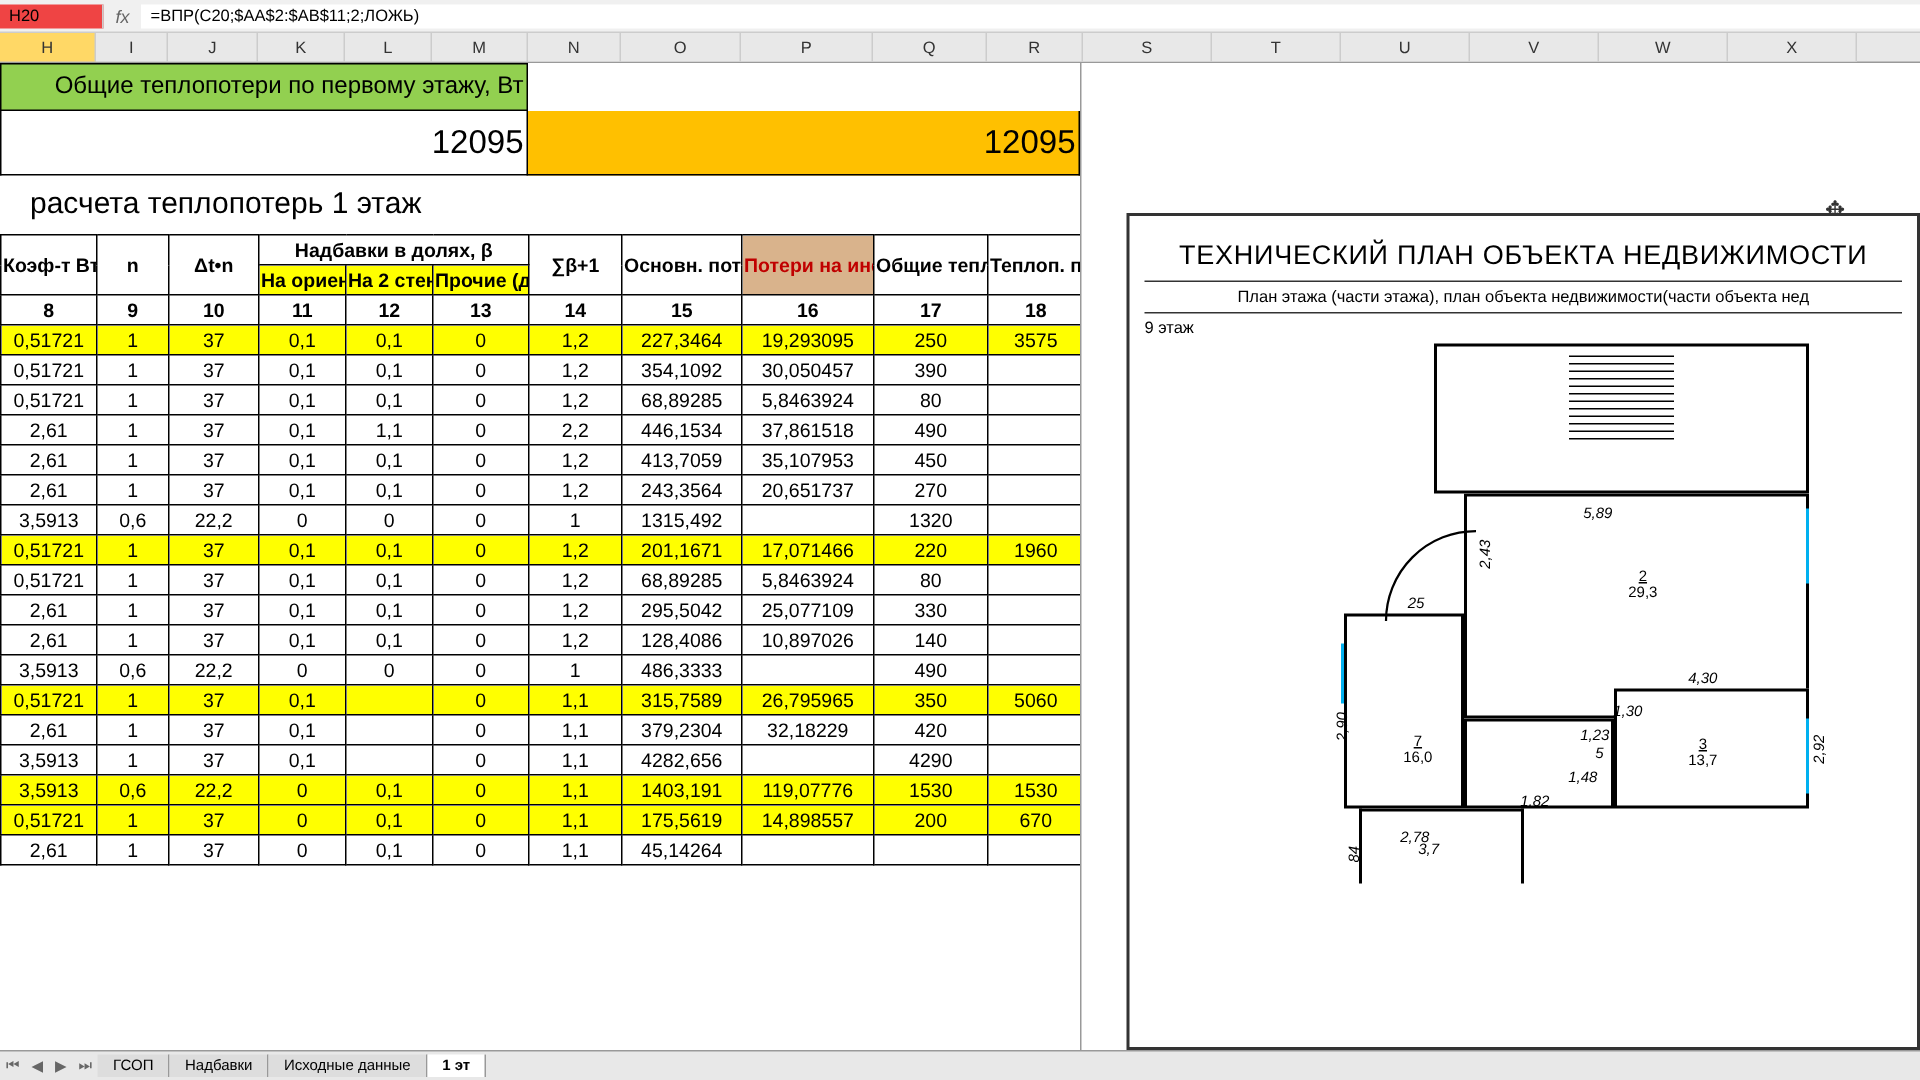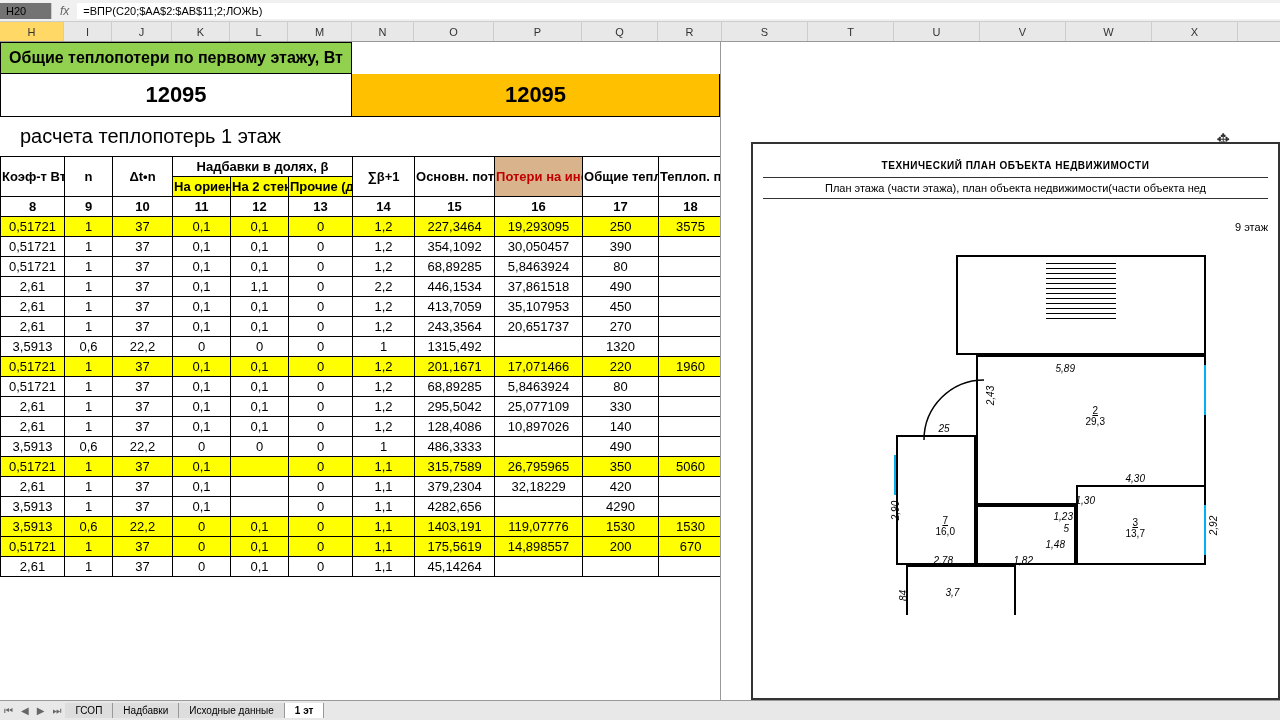--- a/index.html
+++ b/index.html
@@ -1,51 +1,51 @@
 <!DOCTYPE html>
 <html><head>
 <meta charset="utf-8">
 <style>
 * { box-sizing: border-box; margin: 0; padding: 0; }
 body { font-family: Arial, sans-serif; font-size: 12px; background: #fff; overflow: hidden; width: 1280px; height: 720px; position: relative; }
 
 .formula-bar { display: flex; align-items: center; height: 22px; border-bottom: 1px solid #ccc; background: #f0f0f0; }
-.name-box { width: 52px; padding: 2px 6px; border-right: 1px solid #ccc; font-size: 11px; background: #737373; }
+.name-box { width: 69px; padding: 2px 6px; border-right: 1px solid #ccc; font-size: 11px; background: #ef4444; }
 .fx-label { padding: 0 8px; font-style: italic; color: #666; }
 .formula-input { flex: 1; padding: 2px 6px; font-size: 11px; background: #fff; }
 
 .col-headers { display: flex; height: 20px; background: #e8e8e8; border-bottom: 1px solid #999; }
 .col-header { border-right: 1px solid #ccc; text-align: center; font-size: 11px; line-height: 20px; color: #333; background: #e8e8e8; }
 .col-header.sel { background: #ffd866; }
 
 .sheet-area { display: flex; height: calc(100% - 62px); }
 .grid-left { width: 720px; overflow: hidden; }
 .grid-right { flex: 1; position: relative; border-left: 1px solid #999; }
 
 .summary-row { display: flex; }
-.summary-cell { border: 1px solid #000; text-align: center; padding: 6px 2px; font-size: 16px; font-weight: bold; }
+.summary-cell { border: 1px solid #000; text-align: right; padding: 6px 2px; font-size: 16px; }
 .green-hdr { background: #92d050; }
 .orange-hdr { background: #ffc000; }
 .summary-val { font-size: 22px; padding: 8px 2px; }
 
 .section-title { font-size: 20px; padding: 8px 20px; }
 
 .data-table { border-collapse: collapse; width: 100%; table-layout: fixed; }
 .data-table th, .data-table td { border: 1px solid #000; text-align: center; font-size: 13px; padding: 2px 1px; overflow: hidden; white-space: nowrap; }
 .data-table th { font-weight: bold; background: #fff; }
 .th-yellow { background: #ffff00 !important; }
 .th-orange { background: #d9b38c !important; }
 .th-red { color: #c00000; }
 .row-yellow td { background: #ffff00; }
 .colnum-row td { font-weight: bold; }
 
 .plan-container { position: absolute; top: 100px; left: 30px; right: 0; bottom: 0; border: 2px solid #333; padding: 10px; background: #fff; }
-.plan-title { text-align: center; font-size: 10px; font-weight: bold; letter-spacing: 0.5px; padding: 6px 0; }
+.plan-title { text-align: center; font-size: 18px; font-weight: normal; letter-spacing: 0.5px; padding: 6px 0; }
 .plan-subtitle { text-align: center; font-size: 11px; border-top: 1px solid #333; border-bottom: 1px solid #333; padding: 4px 0; }
-.floor-label { text-align: right; font-size: 11px; margin: 22px 0; }
+.floor-label { text-align: left; font-size: 11px; margin: 4px 0; }
 .floorplan { position: relative; margin: 0 auto; width: 420px; height: 360px; }
 .floorplan .wall { position: absolute; background: #fff; border: 2px solid #000; }
 .floorplan .dim { position: absolute; font-size: 10px; font-style: italic; }
 .floorplan .roomno { position: absolute; font-size: 10px; text-align: center; }
 .floorplan .stairs { position: absolute; }
 .floorplan .stairs div { border-top: 1px solid #000; height: 5px; }
 .cyan-line { position: absolute; background: #00b0f0; }
 
 .sheet-tabs { position: absolute; bottom: 0; left: 0; right: 0; height: 20px; background: #e8e8e8; display: flex; align-items: center; border-top: 1px solid #999; font-size: 10px; }
 .tab { padding: 2px 10px; border-right: 1px solid #999; background: #ddd; }
@@ -415,21 +415,21 @@
         <div class="dim" style="left:175px;top:135px;transform:rotate(-90deg)">2,43</div>
         <div class="dim" style="left:133px;top:168px">25</div>
         <div class="dim" style="left:80px;top:250px;transform:rotate(-90deg)">2,90</div>
         <div class="dim" style="left:320px;top:218px">4,30</div>
         <div class="dim" style="left:398px;top:265px;transform:rotate(-90deg)">2,92</div>
         <div class="dim" style="left:270px;top:240px">1,30</div>
         <div class="dim" style="left:208px;top:300px">1,82</div>
         <div class="dim" style="left:240px;top:284px">1,48</div>
         <div class="dim" style="left:248px;top:256px">1,23</div>
         <div class="dim" style="left:258px;top:268px">5</div>
-        <div class="dim" style="left:128px;top:300px">2,78</div>
+        <div class="dim" style="left:128px;top:324px">2,78</div>
         <div class="dim" style="left:140px;top:332px">3,7</div>
         <div class="dim" style="left:92px;top:335px;transform:rotate(-90deg)">84</div>
         <div class="roomno" style="left:280px;top:150px"><u>2</u><br><span>29,3</span></div>
         <div class="roomno" style="left:130px;top:260px"><u>7</u><br><span>16,0</span></div>
         <div class="roomno" style="left:320px;top:262px"><u>3</u><br><span>13,7</span></div>
       </div>
     </div>
   </div>
 </div>
 

